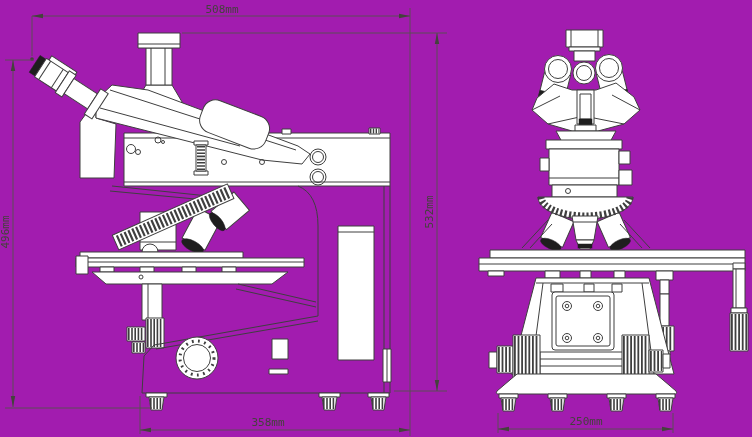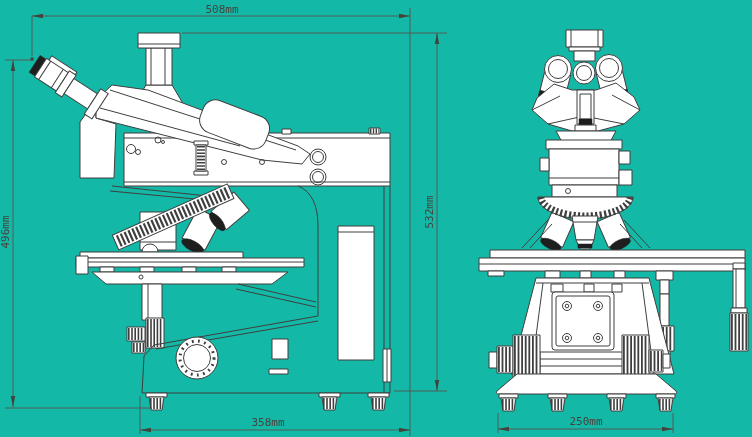--- a/index.html
+++ b/index.html
@@ -1,16 +1,16 @@
 <!DOCTYPE html>
 <html><head>
 <meta charset="utf-8">
 <style>
   html,body{margin:0;padding:0;background:#ffffff;}
-  .canvas{position:relative;width:752px;height:437px;background:#14b8a6;overflow:hidden;
+  .canvas{position:relative;width:752px;height:437px;background:#a21caf;overflow:hidden;
           font-family:"DejaVu Sans Mono", monospace;}
   svg{display:block;}
   .ln{fill:none;stroke:#3f3f3f;stroke-width:1;stroke-linejoin:round;}
   .fw{fill:#ffffff;stroke:#3f3f3f;stroke-width:1;stroke-linejoin:round;}
   .dk{fill:#1e1e1e;stroke:#1e1e1e;stroke-width:0.5;}
   .hz{fill:none;stroke:#3f3f3f;}
   .dm{fill:none;stroke:#55524c;stroke-width:0.9;}
   .ar{fill:#44423c;stroke:none;}
   text.dt{font:11px "DejaVu Sans Mono", monospace;fill:#44423c;}
 </style>

